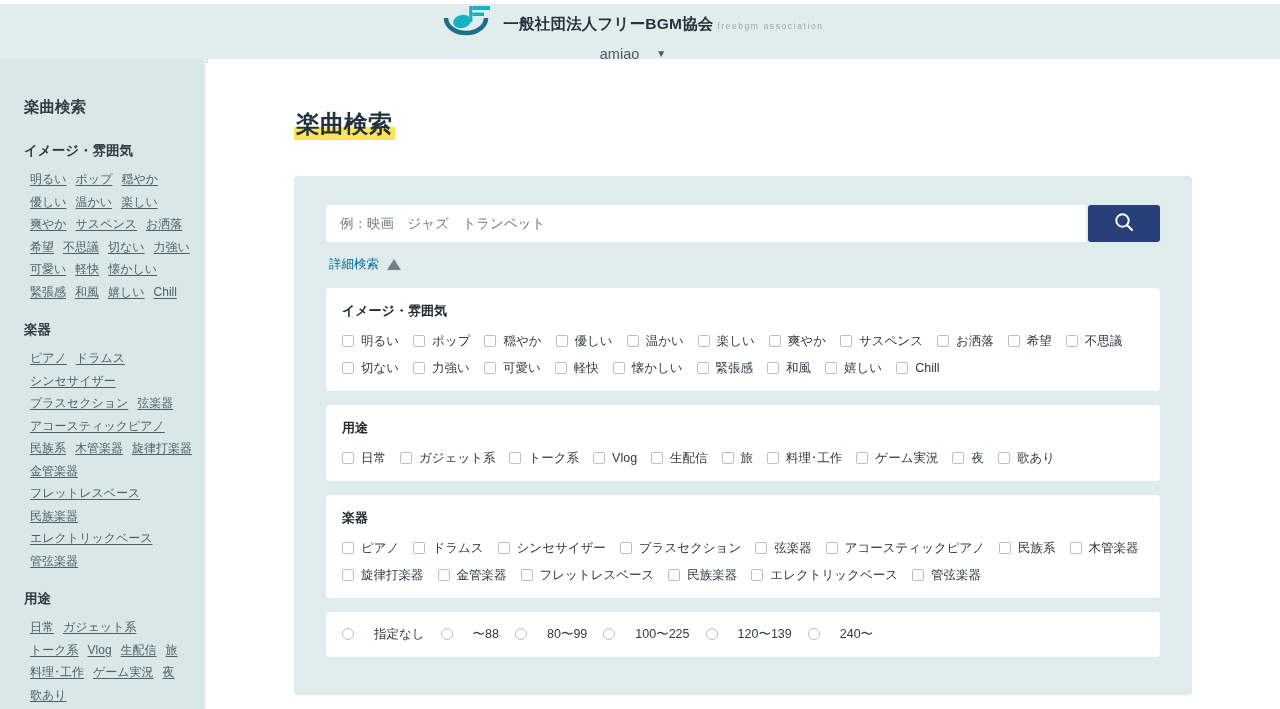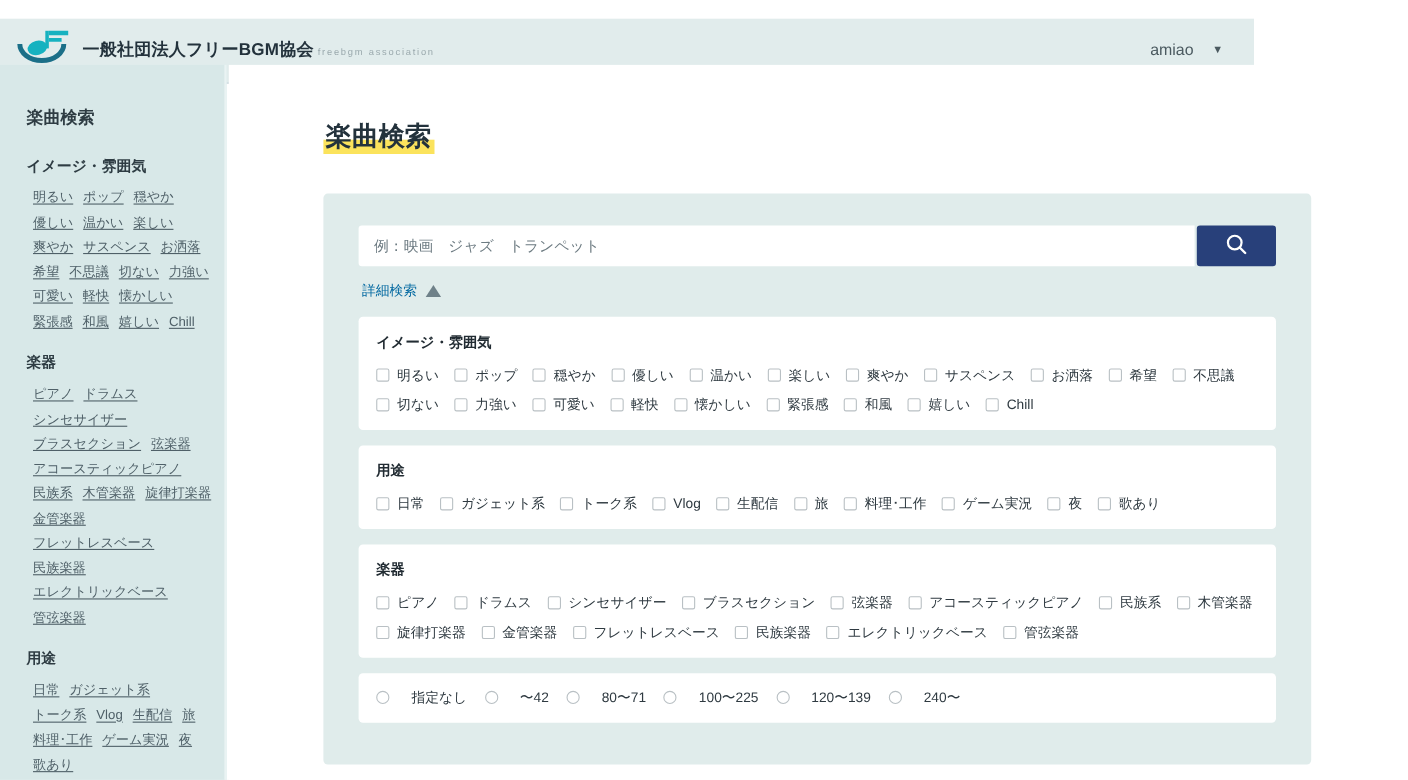--- a/index.html
+++ b/index.html
@@ -13,29 +13,30 @@
   body {
     font-family: "Liberation Sans", "DejaVu Sans", sans-serif;
     background: #ffffff;
     color: #333333;
     font-size: 13px;
   }
 
   
   .header {
     position: absolute;
-    top: 17px; left: 0;
-    width: 1140px;
+    top: 4px; left: 0;
+    width: 1280px;
     height: 59px;
     background: #e1ecec;
     border-bottom: 1px solid #c9d6dd;
     display: flex;
     align-items: center;
     justify-content: space-between;
     padding: 0 28px 0 14px;
+    flex-direction: column;
   }
   .brand {
     display: flex;
     align-items: center;
     gap: 9px;
   }
   .logo-mark {
     width: 52px;
     height: 40px;
     flex: 0 0 52px;
@@ -546,25 +547,25 @@
           </div>
         </div>
         <div class="facet-card">
           <div class="facet-options radios">
             <label class="opt">
               <span class="opt-radio"></span>
               <span>指定なし</span>
             </label>
             <label class="opt">
               <span class="opt-radio"></span>
-              <span>〜42</span>
+              <span>〜88</span>
             </label>
             <label class="opt">
               <span class="opt-radio"></span>
-              <span>80〜71</span>
+              <span>80〜99</span>
             </label>
             <label class="opt">
               <span class="opt-radio"></span>
               <span>100〜225</span>
             </label>
             <label class="opt">
               <span class="opt-radio"></span>
               <span>120〜139</span>
             </label>
             <label class="opt">

